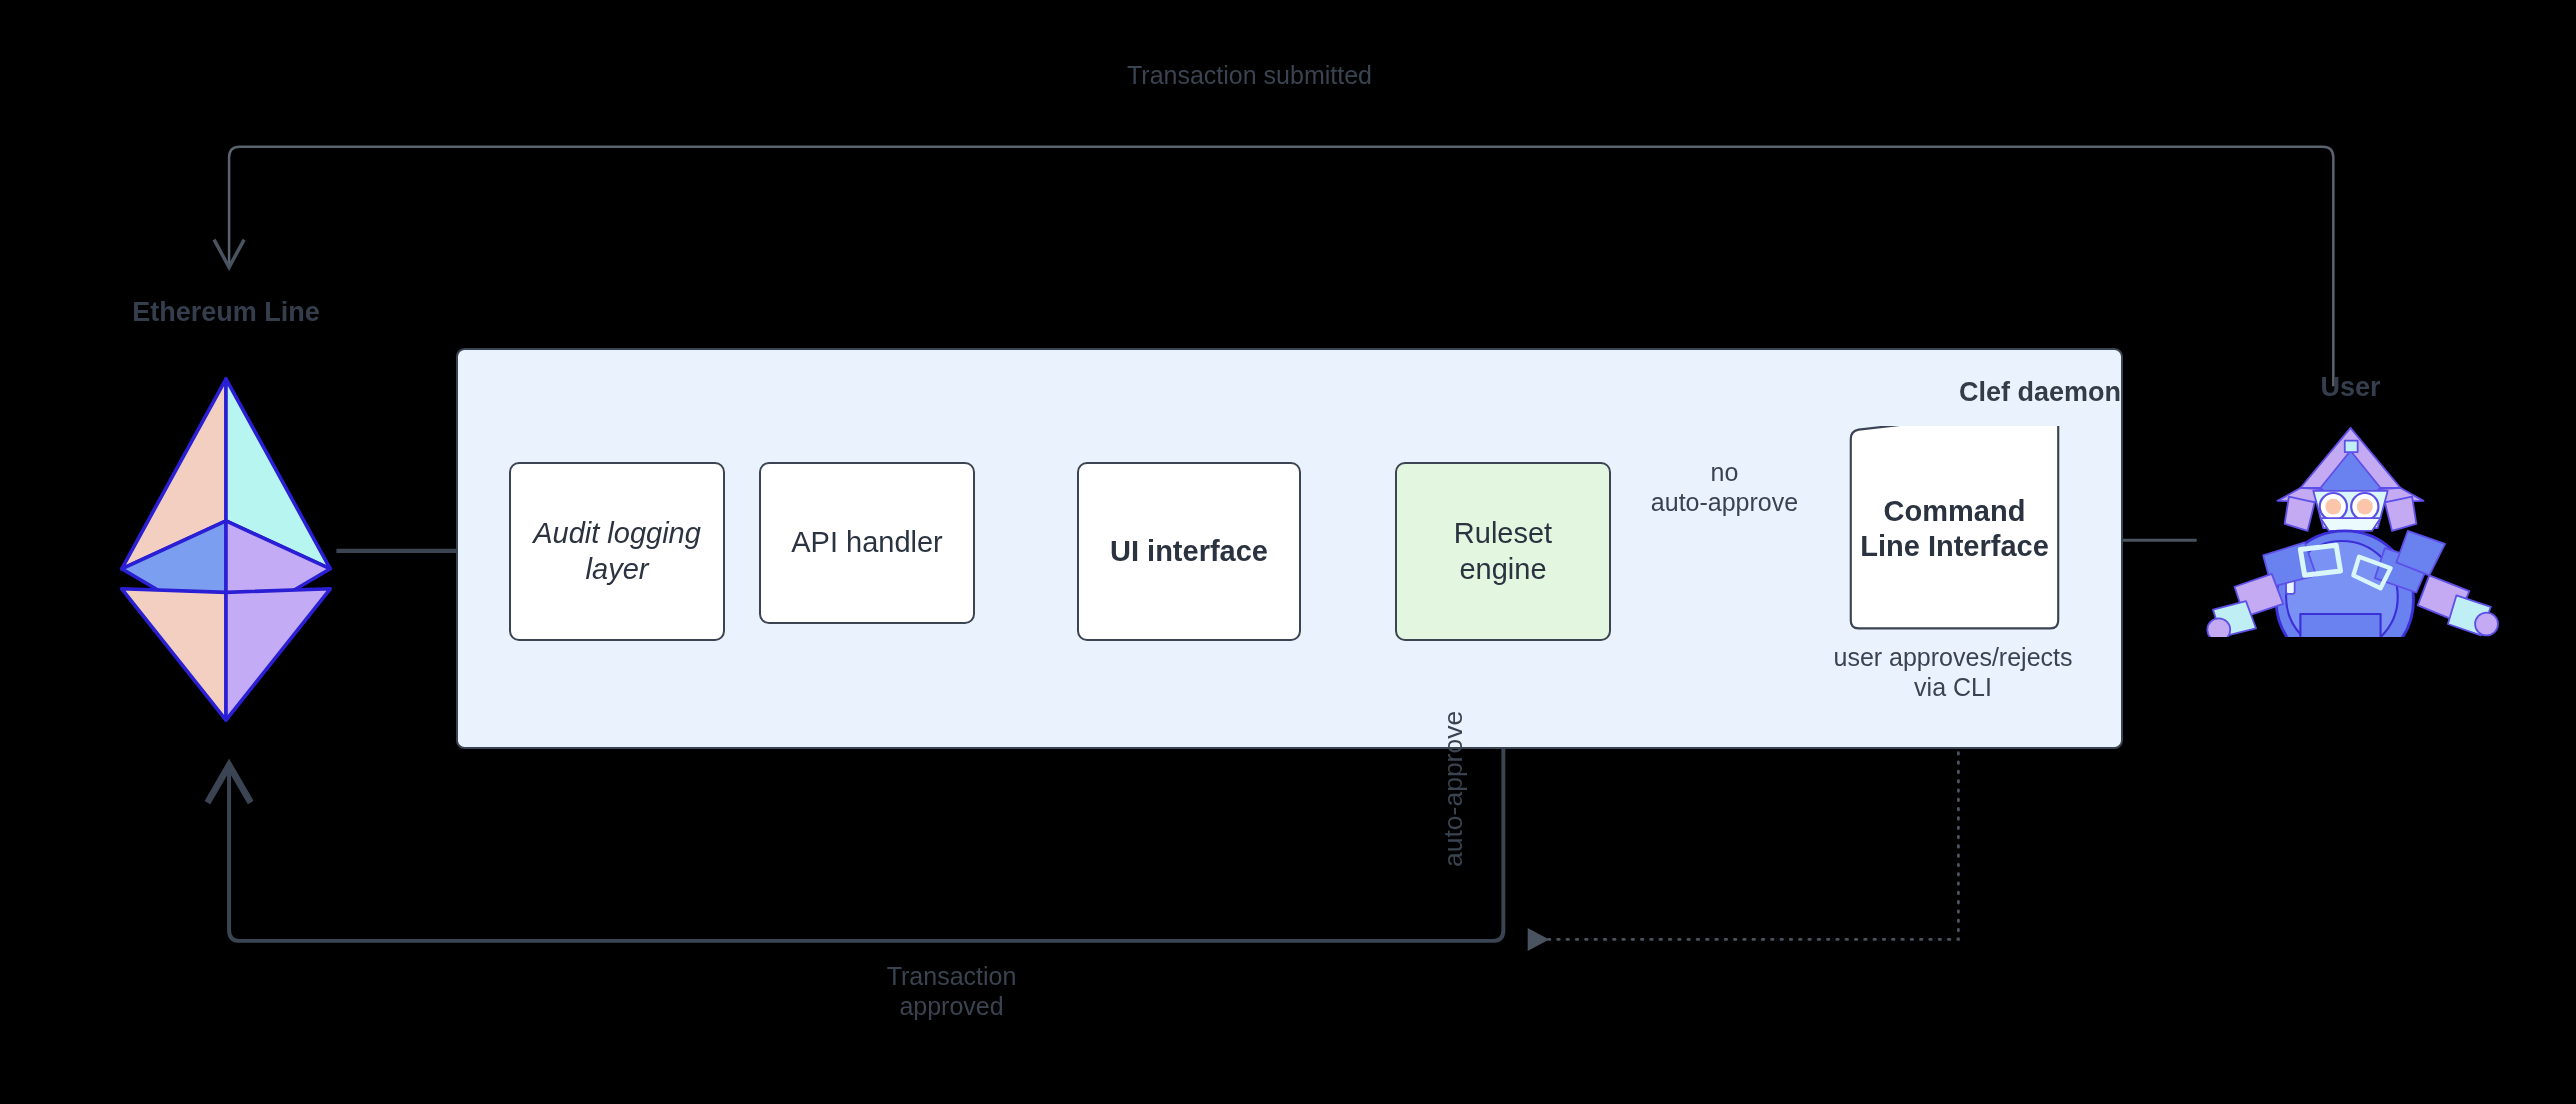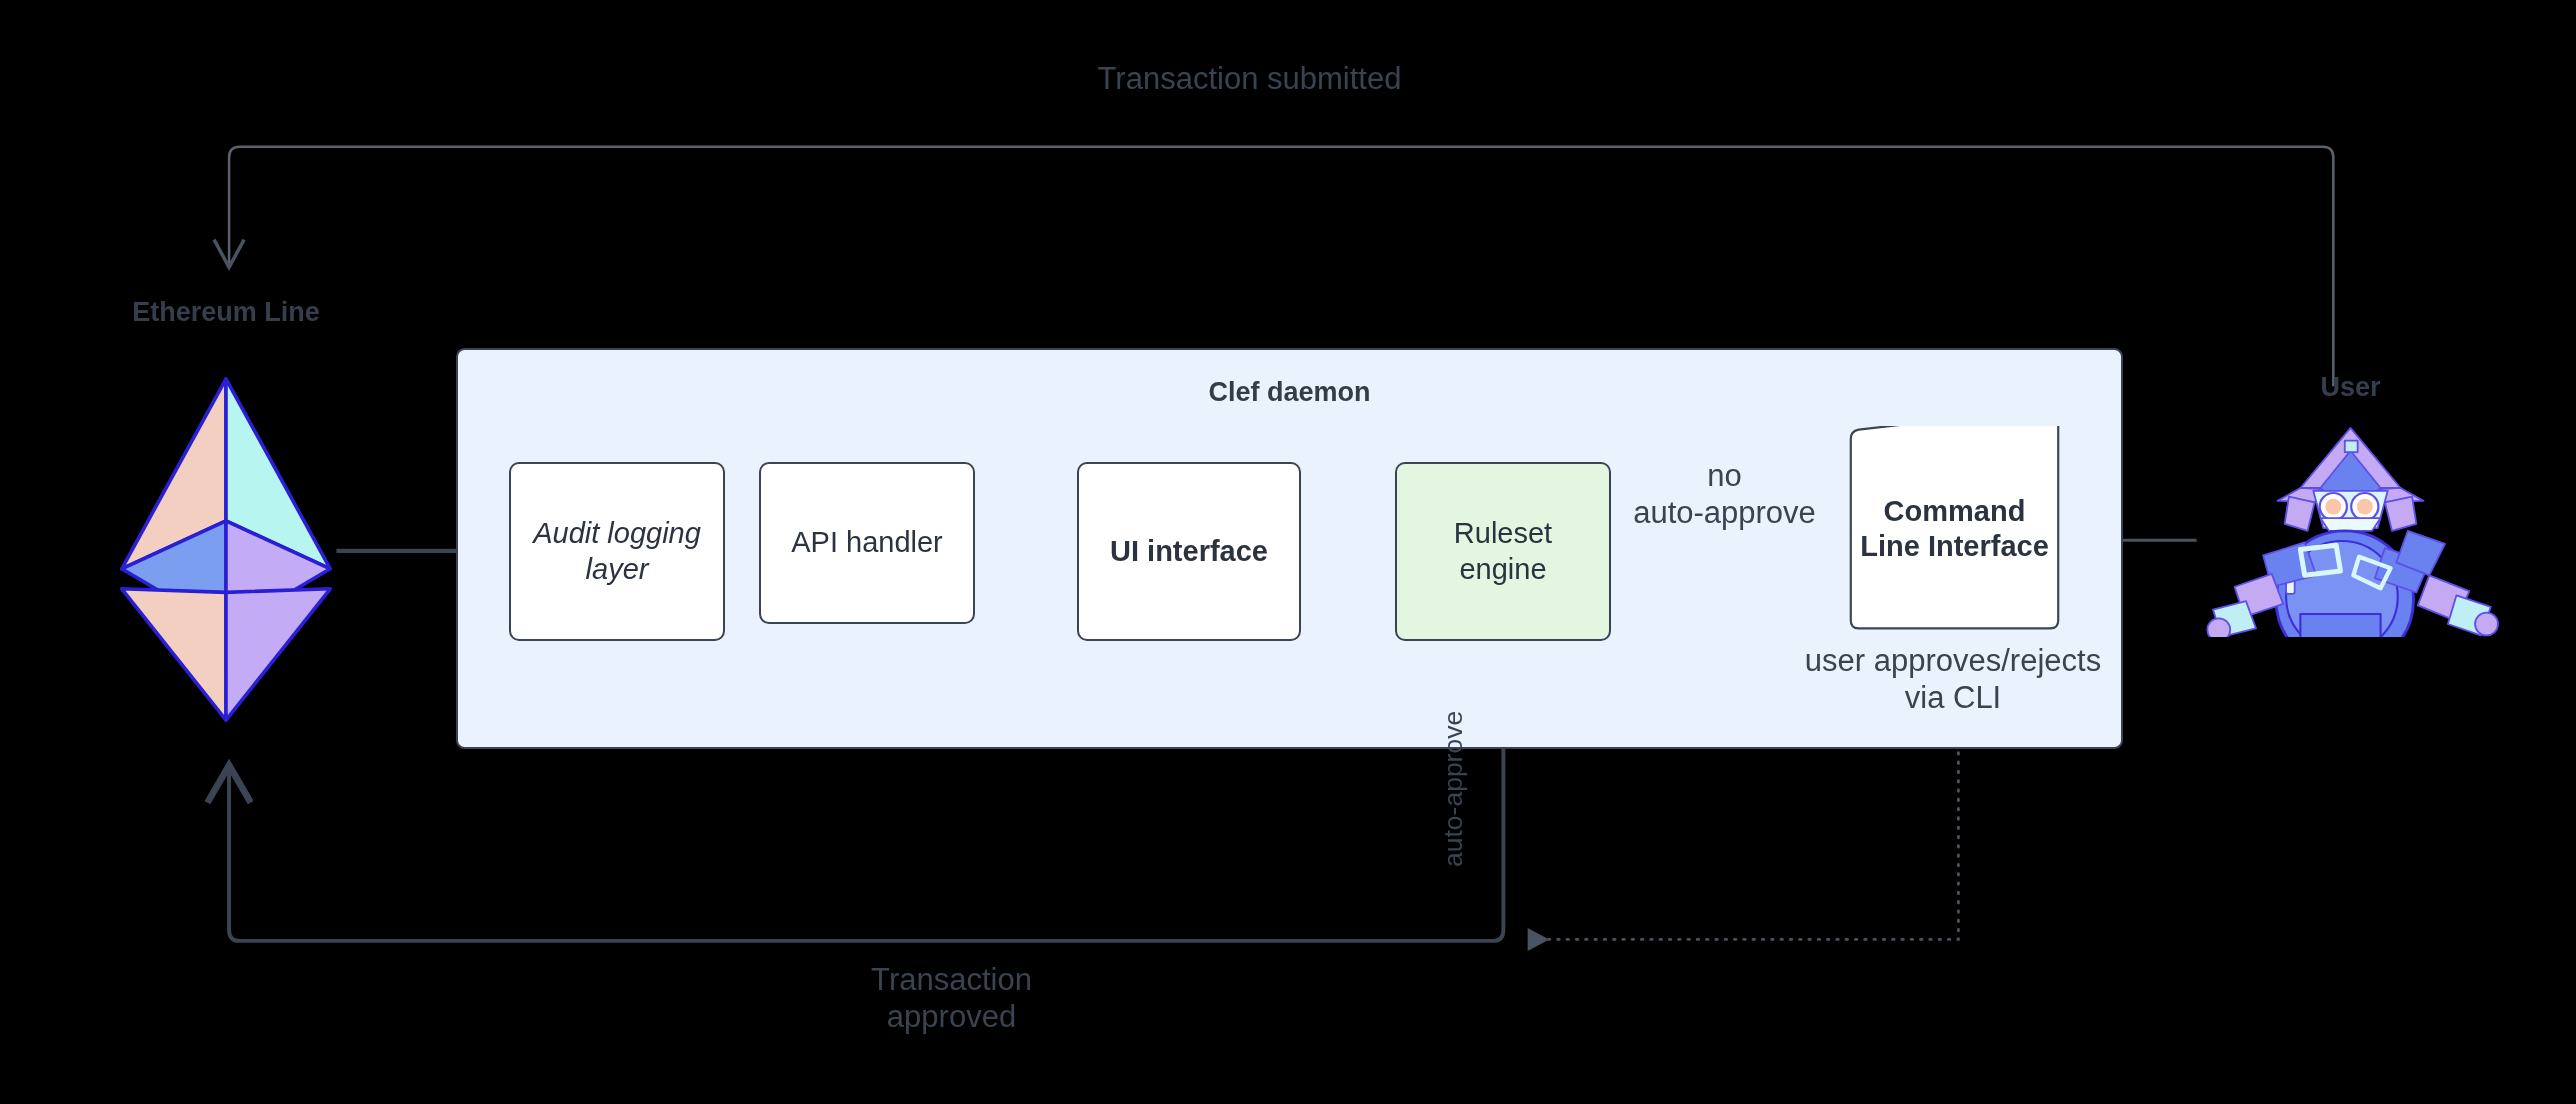--- a/index.html
+++ b/index.html
@@ -1,26 +1,26 @@
 <!DOCTYPE html>
 <html style="font-size:11.4px"><head>
 <meta charset="utf-8">
 <style>
   html,body{margin:0;padding:0;background:#000;}
   body{width:2576px;height:1104px;overflow:hidden;font-family:"Liberation Sans",sans-serif;}
   #stage{position:relative;width:2576px;height:1104px;background:#000;}
   svg#wires{position:absolute;left:0;top:0;width:2576px;height:1104px;}
 
   .lbl{position:absolute;color:#343c48;white-space:pre;line-height:1.18;}
-  .lbl.edge{font-size:31px;color:#3a4350;text-align:center;}
+  .lbl.edge{font-size:25px;color:#3a4350;text-align:center;}
   .lbl.strong{font-weight:bold;font-size:27px;color:#353e4d;}
 
   .clefbox{position:absolute;left:456px;top:348px;width:1667px;height:401px;
     background:#eaf2fd;border:2.1px solid #3b4452;border-radius:8.6px;box-sizing:border-box;}
-  .cleftitle{position:absolute;left:0;right:0;top:27px;text-align:center;
+  .cleftitle{position:absolute;left:0;right:0;top:27px;text-align:right;
     font-weight:bold;font-size:27px;color:#343c48;}
 
   .nodebox{position:absolute;background:#ffffff;border:2.1px solid #3b4452;border-radius:10px;
     box-sizing:border-box;display:flex;align-items:center;justify-content:center;
     text-align:center;font-size:29px;color:#2b3340;line-height:1.22;}
   .nodebox.green{background:#e3f7e0;}
 
   .cli-wrap{position:absolute;left:1847px;top:426px;width:215px;height:206px;}
   .cli-txt{position:absolute;left:0;top:0;width:215px;height:206px;display:flex;
     align-items:center;justify-content:center;text-align:center;font-size:29px;

